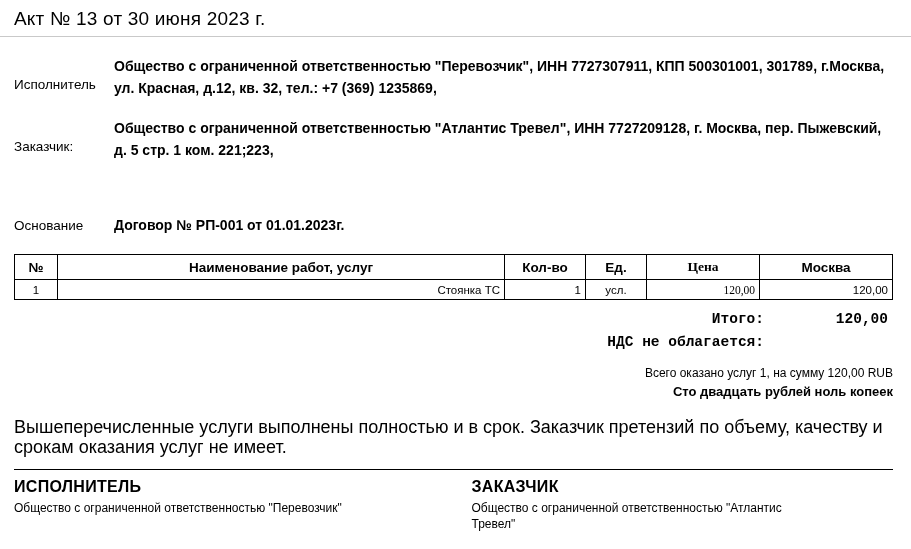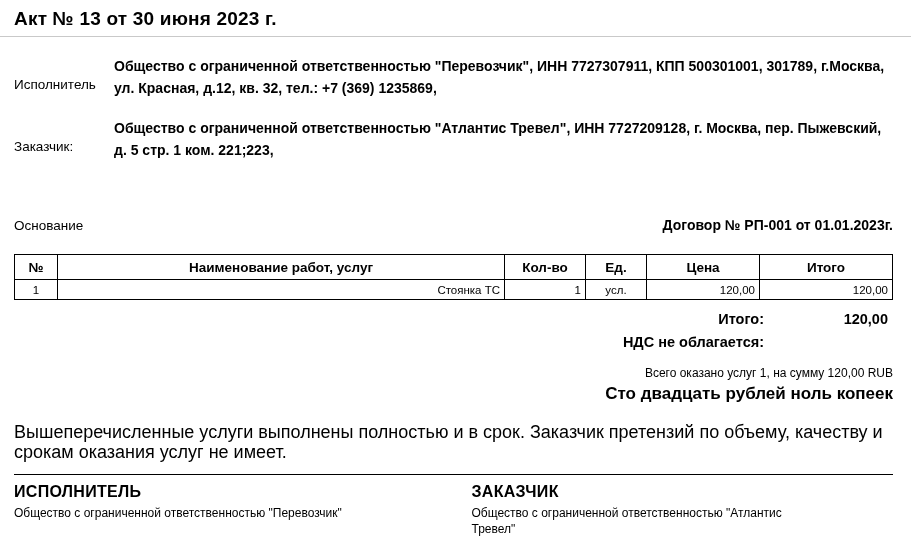--- a/index.html
+++ b/index.html
@@ -14,21 +14,21 @@
   .page {
     position: relative;
     width: 911px;
     height: 549px;
     background: #ffffff;
     box-sizing: border-box;
     overflow: hidden;
   }
   .doc-title {
     font-size: 19px;
-    font-weight: bold;
+    font-weight: normal;
     padding: 8px 0 6px 14px;
     letter-spacing: 0.2px;
   }
   .title-rule {
     border-bottom: 1px solid #c9c9c9;
     margin: 0 0 0 0;
   }
   .body-wrap {
     padding: 0 18px 0 14px;
   }
@@ -55,21 +55,20 @@
   .party-row.basis {
     margin-top: 22px;
     align-items: baseline;
   }
   .party-row.basis .party-label {
     padding-top: 0;
     margin-top: 35px;
   }
   .party-row.basis .party-value {
     line-height: 18px;
-    text-align: right;
   }
   table.items {
     width: 100%;
     border-collapse: collapse;
     margin-top: 20px;
     table-layout: fixed;
   }
   table.items th, table.items td {
     border: 1px solid #000000;
     padding: 2px 4px;
@@ -83,25 +82,26 @@
   }
   table.items tbody td {
     font-size: 11.5px;
     height: 15px;
     font-weight: normal;
   }
   .col-num { width: 34px; text-align: center; }
   .col-name { text-align: right; }
   .col-qty { width: 72px; text-align: right; }
   .col-unit { width: 52px; text-align: center; }
-  .col-price { width: 104px; text-align: right; }
+  .col-price { width: 104px; text-align: right; font-family: Liberation Serif, serif; }
   .col-sum { width: 124px; text-align: right; }
   .totals {
     width: 100%;
     margin-top: 11px;
+    font-family: Liberation Mono, monospace;
   }
   .total-line {
     display: flex;
     justify-content: flex-end;
     align-items: baseline;
     font-size: 14.5px;
     font-weight: bold;
     margin-top: 7px;
   }
   .total-label {
@@ -111,21 +111,21 @@
     width: 124px;
     text-align: right;
     padding-right: 5px;
   }
   .summary {
     margin-top: 16px;
     font-size: 12px;
     text-align: right;
   }
   .summary-amount-words {
-    font-size: 17px;
+    font-size: 13px;
     font-weight: bold;
     margin-top: 4px;
   }
   .statement {
     margin-top: 18px;
     font-size: 18px;
     line-height: 20px;
   }
   .sign-rule {
     border-bottom: 1px solid #000000;
@@ -185,21 +185,21 @@
     </div>
 
     <table class="items">
       <thead>
         <tr>
           <th class="col-num">№</th>
           <th class="col-name">Наименование работ, услуг</th>
           <th class="col-qty">Кол-во</th>
           <th class="col-unit">Ед.</th>
           <th class="col-price">Цена</th>
-          <th class="col-sum">Итого</th>
+          <th class="col-sum">Москва</th>
         </tr>
       </thead>
       <tbody>
         <tr>
           <td class="col-num">1</td>
           <td class="col-name">Стоянка ТС</td>
           <td class="col-qty">1</td>
           <td class="col-unit">усл.</td>
           <td class="col-price">120,00</td>
           <td class="col-sum">120,00</td>

